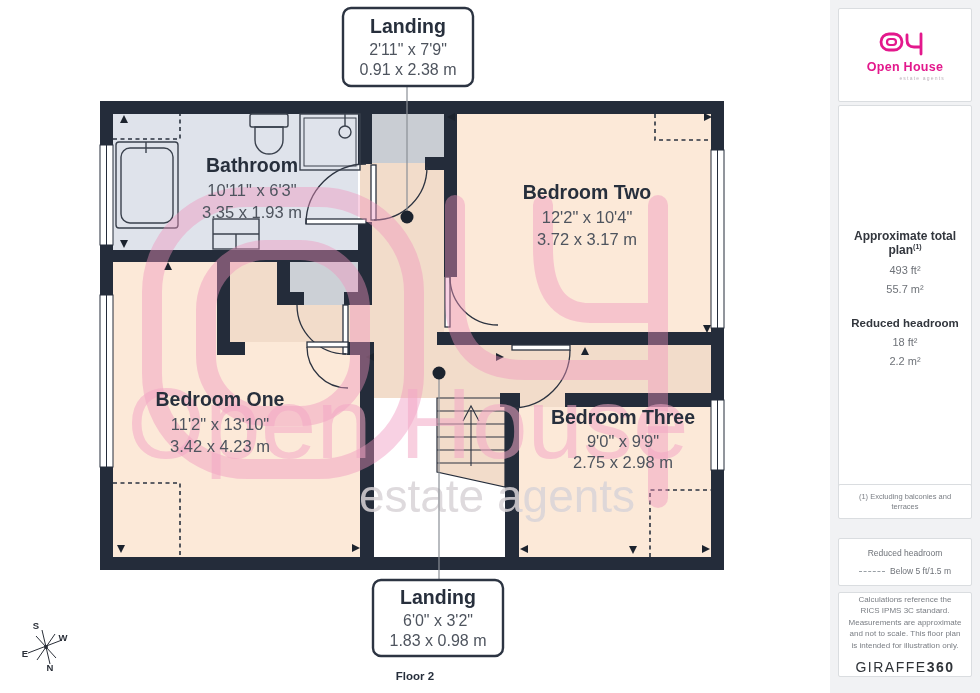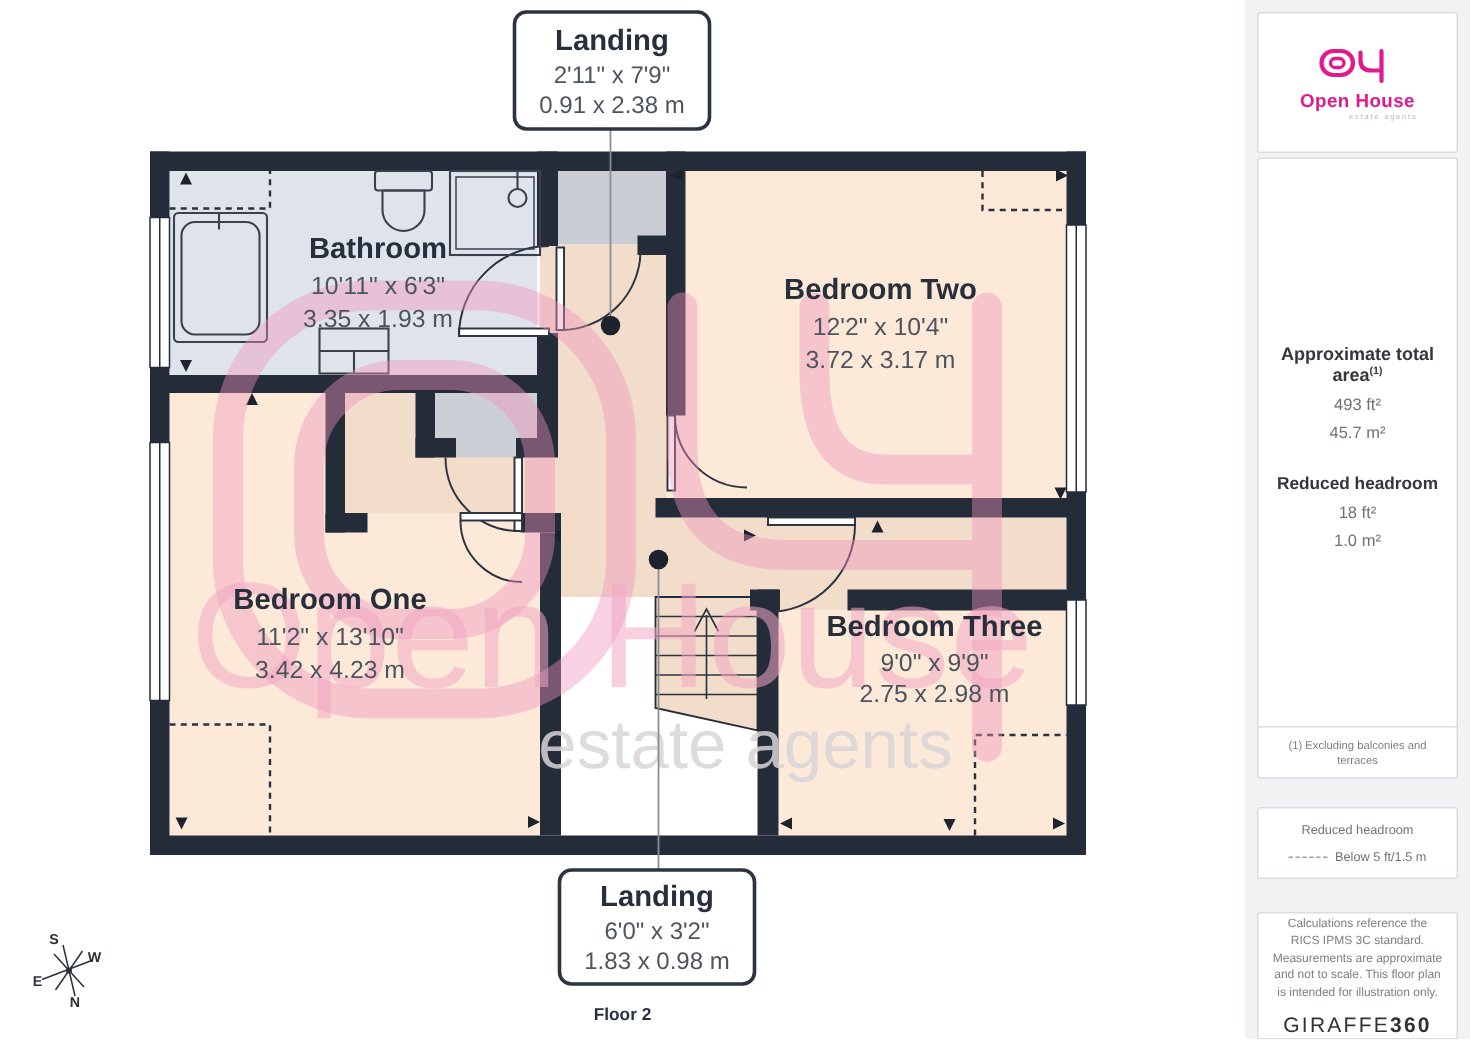--- a/index.html
+++ b/index.html
@@ -20,21 +20,21 @@
 
   
   .sidebar{position:absolute;left:830px;top:0;width:150px;height:693px;background:#f1f2f4;}
   .card{position:absolute;left:8px;width:134px;background:#fff;border:1px solid #dadde0;
         border-radius:2px;box-sizing:border-box;display:flex;flex-direction:column;
         align-items:center;justify-content:center;text-align:center;}
   .card-logo{top:8px;height:94px;}
   .card-area{top:105px;height:385px;}
   .card-footnote{top:484px;height:35px;padding:0 6px;}
   .card-legend{top:538px;height:48px;}
-  .card-calc{top:608px;height:85px;padding:0 9px;}
+  .card-calc{top:592px;height:85px;padding:0 9px;}
 
   .logo-wordmark{color:#e3188c;font-size:12.5px;font-weight:bold;letter-spacing:.3px;margin-top:3px;}
   .logo-tagline{color:#bdb2ba;font-size:5px;letter-spacing:1.2px;margin-top:1px;align-self:flex-end;margin-right:26px;}
 
   .area-title{font-size:12px;font-weight:bold;color:#32363d;}
   .area-title sup{font-size:7px;}
   .area-val{font-size:11px;color:#6e7278;margin-top:7px;}
   .headroom-title{font-size:11.5px;font-weight:bold;color:#32363d;margin-top:22px;}
 
   .footnote-text{font-size:7.5px;color:#7a7e84;line-height:1.3;}
@@ -278,27 +278,27 @@
           <path d="M 28 6 V 11 Q 28 18 35 18 H 41" stroke-width="2.8"></path>
           <path d="M 42 5 V 25" stroke-width="2.8"></path>
         </g>
       </svg>
       <div class="logo-wordmark">Open House</div>
       <div class="logo-tagline">estate agents</div>
     </div>
 
     <div class="card card-area">
       <div class="area-title">
-        <span>Approximate total area</span><sup>(1)</sup>
+        <span>Approximate total plan</span><sup>(1)</sup>
       </div>
       <div class="area-val">493 ft²</div>
-      <div class="area-val">45.7 m²</div>
+      <div class="area-val">55.7 m²</div>
       <div class="headroom-title">Reduced headroom</div>
       <div class="area-val">18 ft²</div>
-      <div class="area-val">1.0 m²</div>
+      <div class="area-val">2.2 m²</div>
     </div>
 
     <div class="card card-footnote">
       <div class="footnote-text">(1) Excluding balconies and terraces</div>
     </div>
 
     <div class="card card-legend">
       <div class="legend-title">Reduced headroom</div>
       <div class="legend-row">
         <span class="legend-dash"></span>

